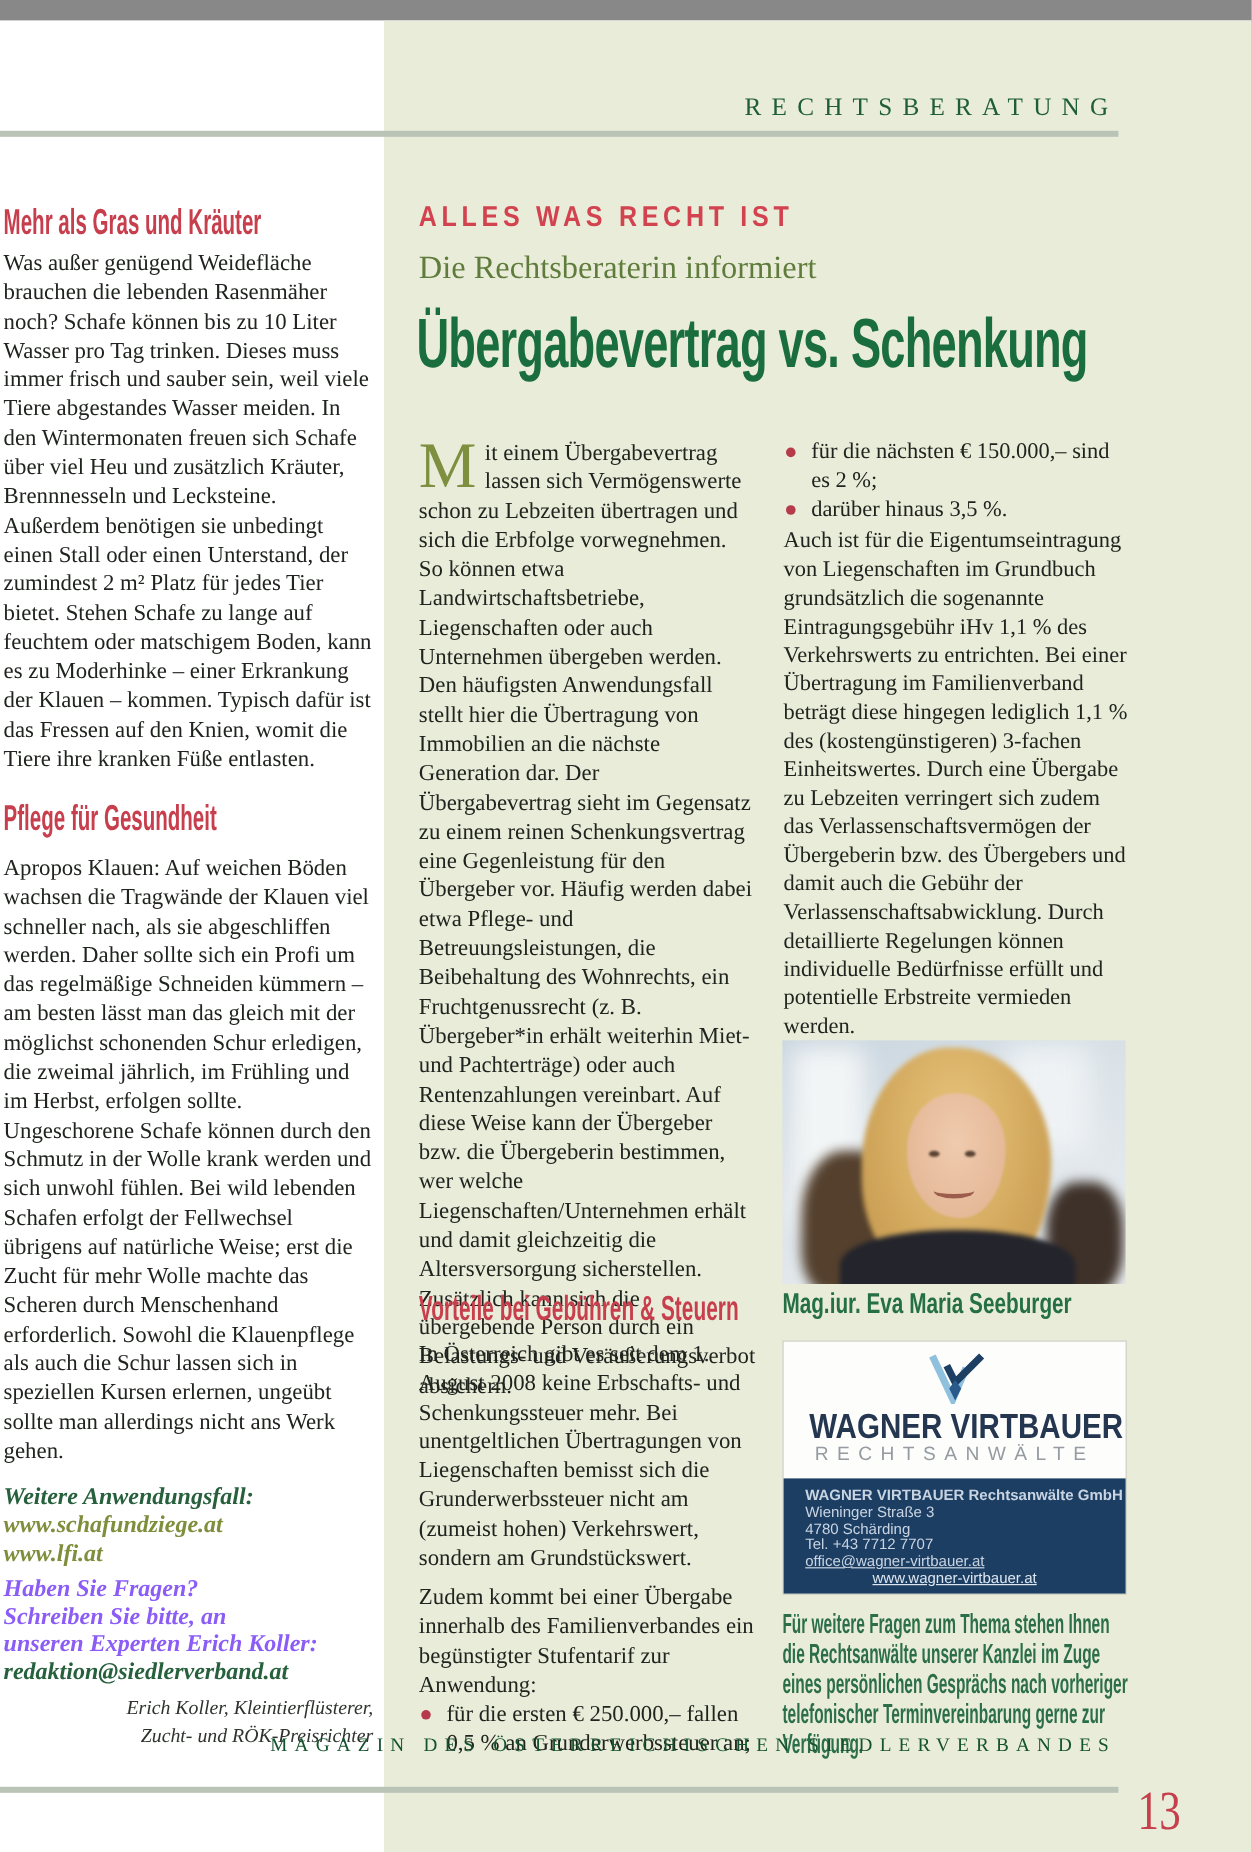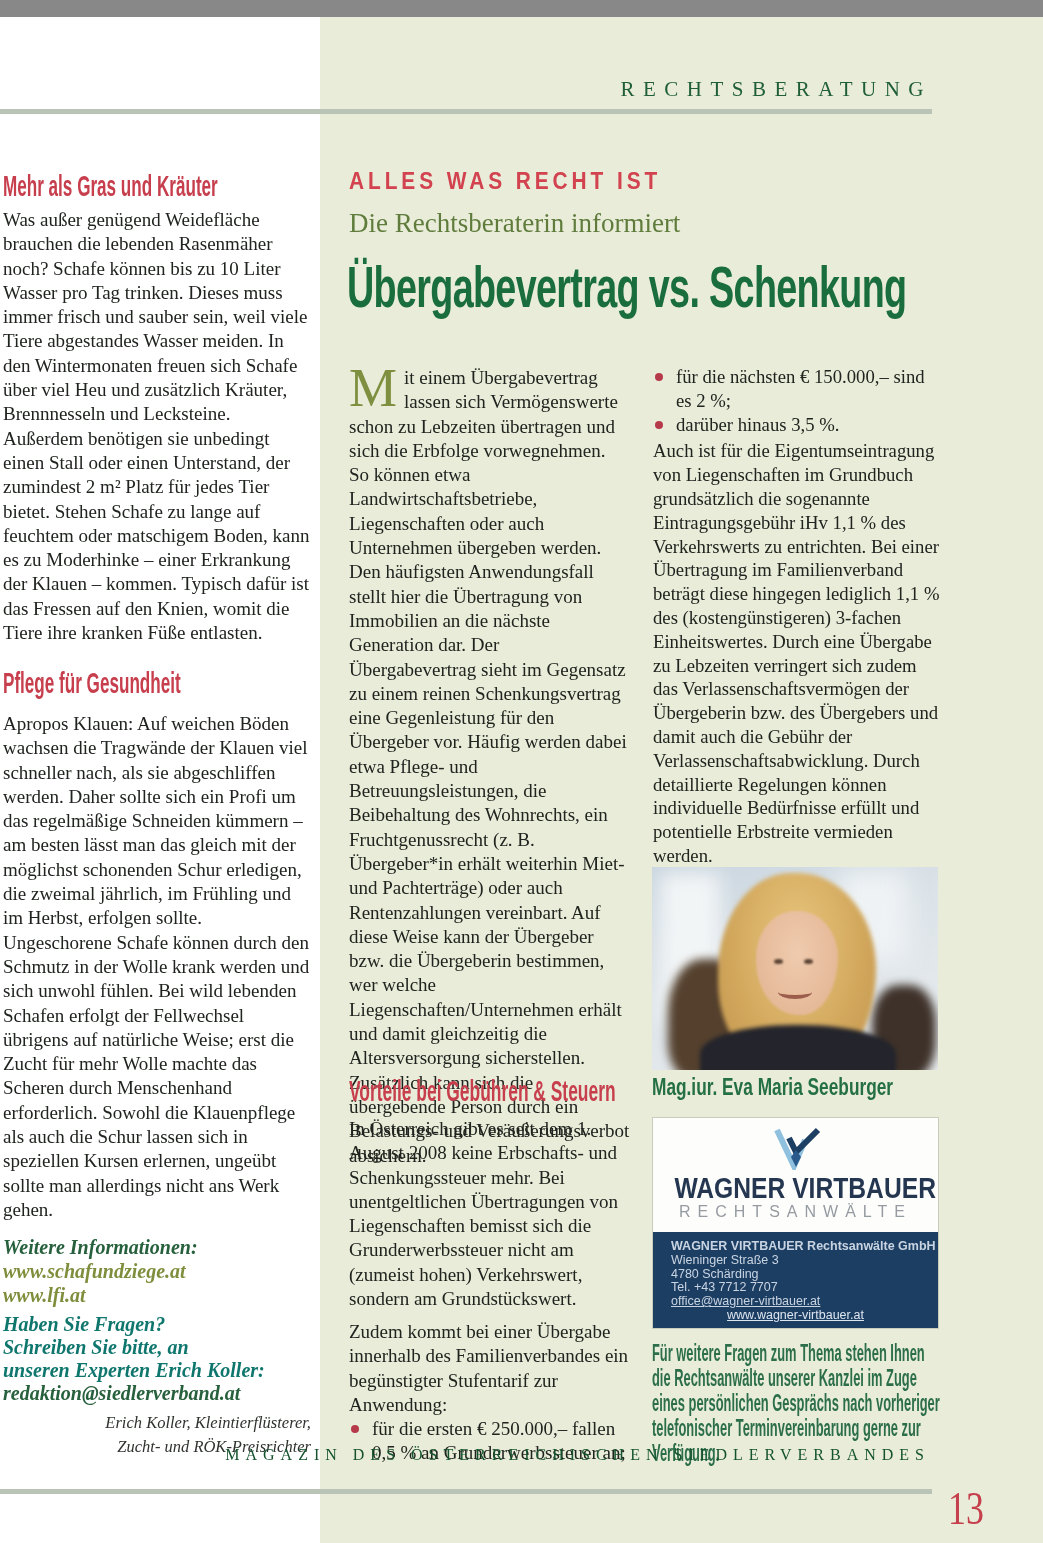--- a/index.html
+++ b/index.html
@@ -11,21 +11,21 @@
   .kicker-top { top:60px; right:111px; font-size:21px; letter-spacing:8.5px; color:#1f5e38; font-family:"Liberation Serif", serif; white-space:nowrap; }
 
   .cond { font-family:"Liberation Sans", sans-serif; font-weight:bold; white-space:nowrap; transform-origin:0 0; }
   .red-heading { color:#c73e4d; font-size:30px; transform:scaleX(0.57); }
   .body-text { font-size:19px; line-height:24.3px; color:#20241f; text-align:left; }
 
   
   .lc { left:3px; width:308px; }
   .info-label { color:#27603c; font-size:20px; line-height:24px; font-weight:bold; font-style:italic; }
   .info-link { color:#7e8e3c; font-size:20px; line-height:24px; font-weight:bold; font-style:italic; text-decoration:none; display:block; }
-  .contact-line { color:#0f766e; font-size:20px; line-height:23px; font-weight:bold; font-style:italic; }
+  .contact-line { color:#8b5cf6; font-size:20px; line-height:23px; font-weight:bold; font-style:italic; }
   .byline-line { color:#2f332e; font-size:16.5px; line-height:24px; font-style:italic;text-align:right; }
 
   
   .art-kicker { left:349px; top:150px; color:#d2424f; font-size:24px; letter-spacing:4.5px; transform:scaleX(0.87); }
   .art-strap { left:349px; top:191px; color:#5f7c3c; font-size:27px; font-family:"Liberation Serif", serif; }
   .art-title { left:347px; top:238px; color:#1a6e3e; font-size:58px; line-height:64px; letter-spacing:-1px; transform:scaleX(0.65); }
 
   .dropcap { float:left; color:#7e9040; font-size:54px; line-height:44px; padding-right:7px; font-family:"Liberation Serif", serif; }
 
   .bullet { position:relative; padding-left:23px; }
@@ -76,21 +76,21 @@
   <div class="abs top-rule"></div>
   <div class="abs kicker-top">RECHTSBERATUNG</div>
 
   <div class="abs lc cond red-heading" style="top:152px;">Mehr als Gras und Kräuter</div>
   <div class="abs lc body-text" style="top:191px;">Was außer genügend Weidefläche brauchen die lebenden Rasenmäher noch? Schafe können bis zu 10 Liter Wasser pro Tag trinken. Dieses muss immer frisch und sauber sein, weil viele Tiere abgestandes Wasser meiden. In den Wintermonaten freuen sich Schafe über viel Heu und zusätzlich Kräuter, Brennnesseln und Lecksteine. Außerdem benötigen sie unbedingt einen Stall oder einen Unterstand, der zumindest 2 m² Platz für jedes Tier bietet. Stehen Schafe zu lange auf feuchtem oder matschigem Boden, kann es zu Moderhinke – einer Erkrankung der Klauen – kommen. Typisch dafür ist das Fressen auf den Knien, womit die Tiere ihre kranken Füße entlasten.</div>
 
   <div class="abs lc cond red-heading" style="top:649px;">Pflege für Gesundheit</div>
   <div class="abs lc body-text" style="top:695px;">Apropos Klauen: Auf weichen Böden wachsen die Tragwände der Klauen viel schneller nach, als sie abgeschliffen werden. Daher sollte sich ein Profi um das regelmäßige Schneiden kümmern – am besten lässt man das gleich mit der möglichst schonenden Schur erledigen, die zweimal jährlich, im Frühling und im Herbst, erfolgen sollte. Ungeschorene Schafe können durch den Schmutz in der Wolle krank werden und sich unwohl fühlen. Bei wild lebenden Schafen erfolgt der Fellwechsel übrigens auf natürliche Weise; erst die Zucht für mehr Wolle machte das Scheren durch Menschenhand erforderlich. Sowohl die Klauenpflege als auch die Schur lassen sich in speziellen Kursen erlernen, ungeübt sollte man allerdings nicht ans Werk gehen.</div>
 
   <div class="abs lc" style="top:1218px;">
-    <div class="info-label">Weitere Informationen:</div>
+    <div class="info-label">Weitere Anwendungsfall:</div>
     <a href="#" class="info-link">www.schafundziege.at</a>
     <a href="#" class="info-link">www.lfi.at</a>
   </div>
 
   <div class="abs lc" style="top:1296px;">
     <div class="contact-line">Haben Sie Fragen?</div>
     <div class="contact-line">Schreiben Sie bitte, an</div>
     <div class="contact-line">unseren Experten Erich Koller:</div>
     <a href="#" class="contact-line info-link" style="color:#27603c;">redaktion@siedlerverband.at</a>
   </div>

